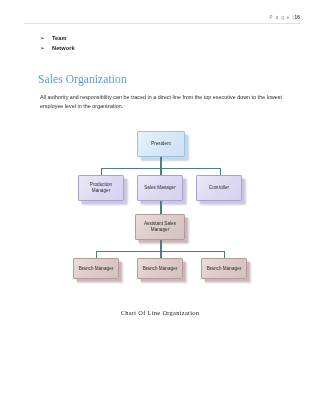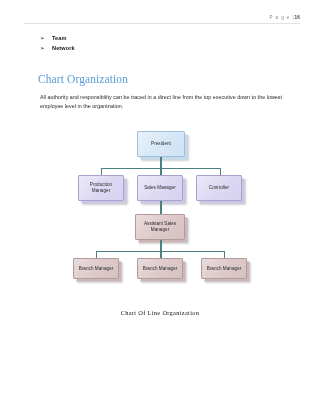--- a/index.html
+++ b/index.html
@@ -199,21 +199,21 @@
     <div class="bullet-row">
       <span class="bullet-mark">➢</span>
       <span class="bullet-text">Team</span>
     </div>
     <div class="bullet-row">
       <span class="bullet-mark">➢</span>
       <span class="bullet-text">Network</span>
     </div>
   </div>
 
-  <div class="heading">Chart Organization</div>
+  <div class="heading">Sales Organization</div>
 
   <div class="para">All authority and responsibility can be traced in a direct line from the top executive down to the lowest employee level in the organization.</div>
 
   <div class="chart">
 
     <div class="node blue" style="left:137px; top:5px; width:48px; height:26px;">
       <span class="label">President</span>
     </div>
 
     <div class="conn v" style="left:160.3px; top:31px; height:12px;"></div>

